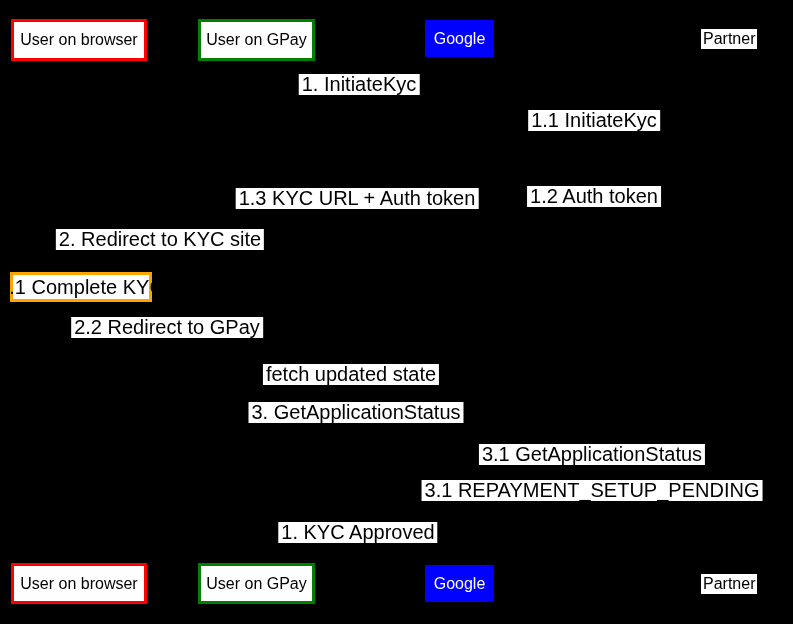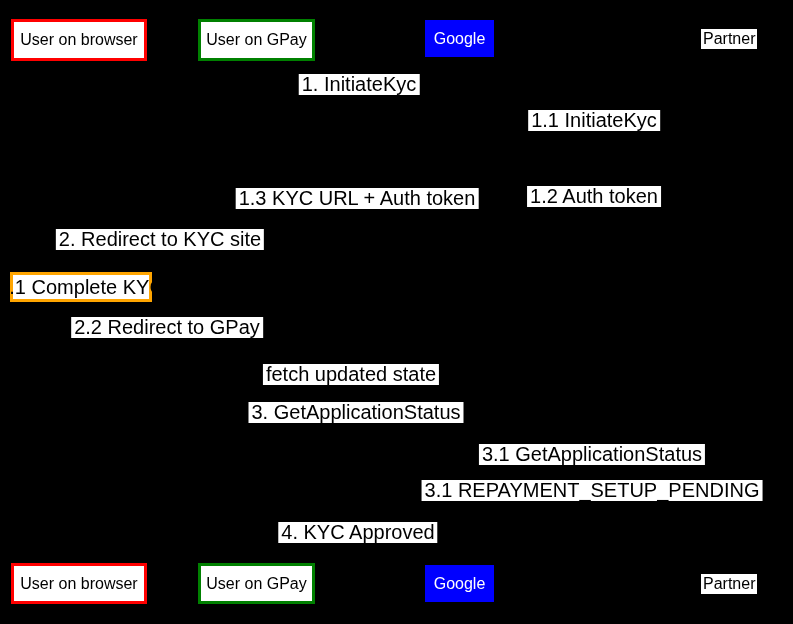--- a/index.html
+++ b/index.html
@@ -75,20 +75,20 @@
   <div class="msg" style="left:357px; top:188px;">1.3 KYC URL + Auth token</div>
   <div class="msg" style="left:160px; top:229px;">2. Redirect to KYC site</div>
 
   <div class="note" style="left:10px; top:272px;">2.1 Complete KYC</div>
 
   <div class="msg" style="left:167px; top:317px;">2.2 Redirect to GPay</div>
   <div class="msg" style="left:351px; top:364px;">fetch updated state</div>
   <div class="msg" style="left:356px; top:402px;">3. GetApplicationStatus</div>
   <div class="msg" style="left:592px; top:444px;">3.1 GetApplicationStatus</div>
   <div class="msg" style="left:592px; top:480px;">3.1 REPAYMENT_SETUP_PENDING</div>
-  <div class="msg" style="left:358px; top:522px;">4. KYC Approved</div>
+  <div class="msg" style="left:358px; top:522px;">1. KYC Approved</div>
 
   <div class="actor red" style="left:11px;  top:563px; height:41px;">User on browser</div>
   <div class="actor green" style="left:198px; top:563px; height:41px;">User on GPay</div>
   <div class="actor blue" style="left:425px; top:565px;">Google</div>
   <div class="actor plain" style="left:701px; top:574px;">Partner</div>
 
 </div>
 
 </body></html>

